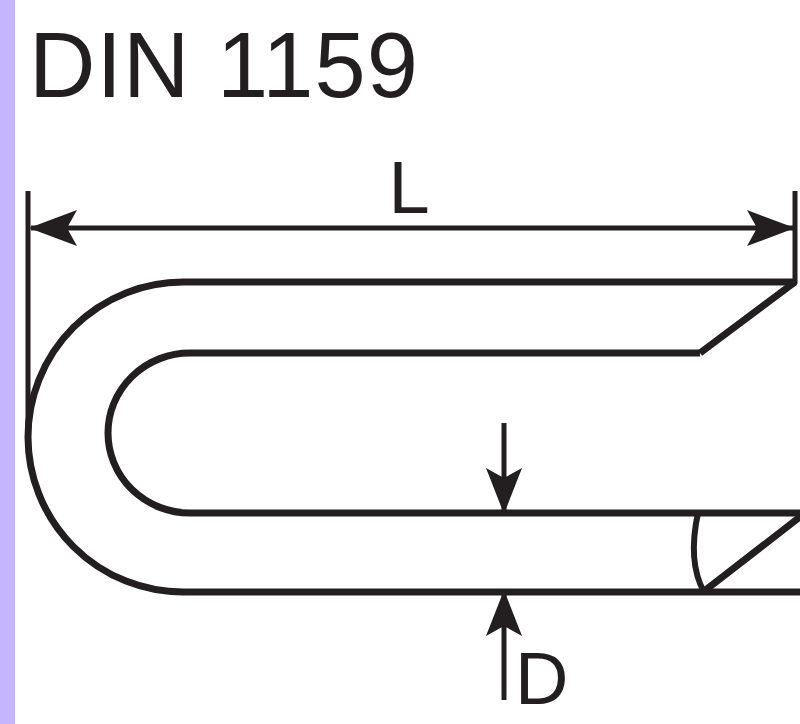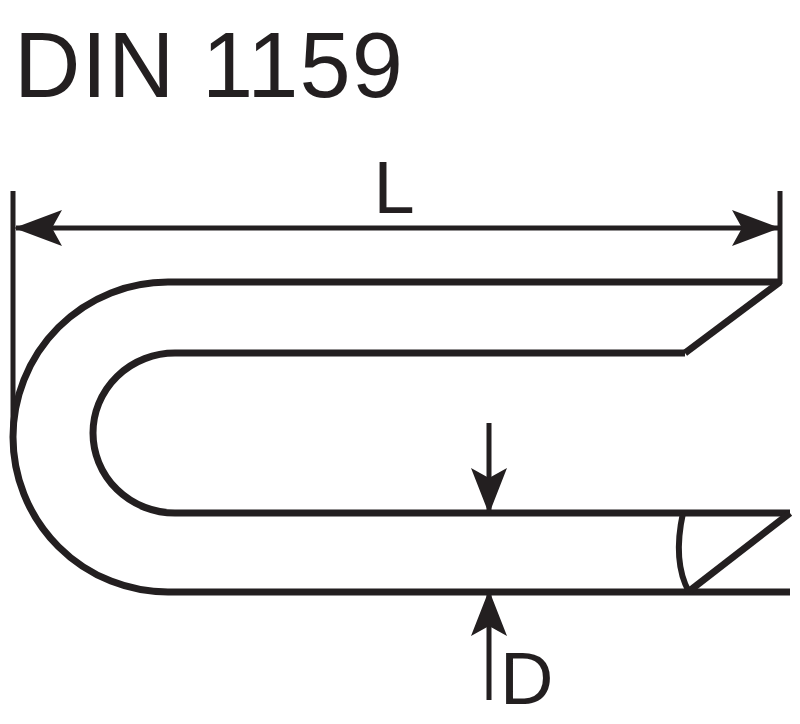--- a/index.html
+++ b/index.html
@@ -11,20 +11,21 @@
     width: 800px;
     height: 724px;
     font-family: "Liberation Sans", sans-serif;
     overflow: hidden;
   }
   #drawing-root {
     position: relative;
     width: 748px;
     height: 724px;
     background: #c4b5fd;
+    padding-left: 15px;
   }
   svg#technical-drawing {
     display: block;
     width: 800px;
     height: 724px;
   }
   .title-text {
     font-family: "Liberation Sans", sans-serif;
     font-weight: 400;
     font-size: 92px;

